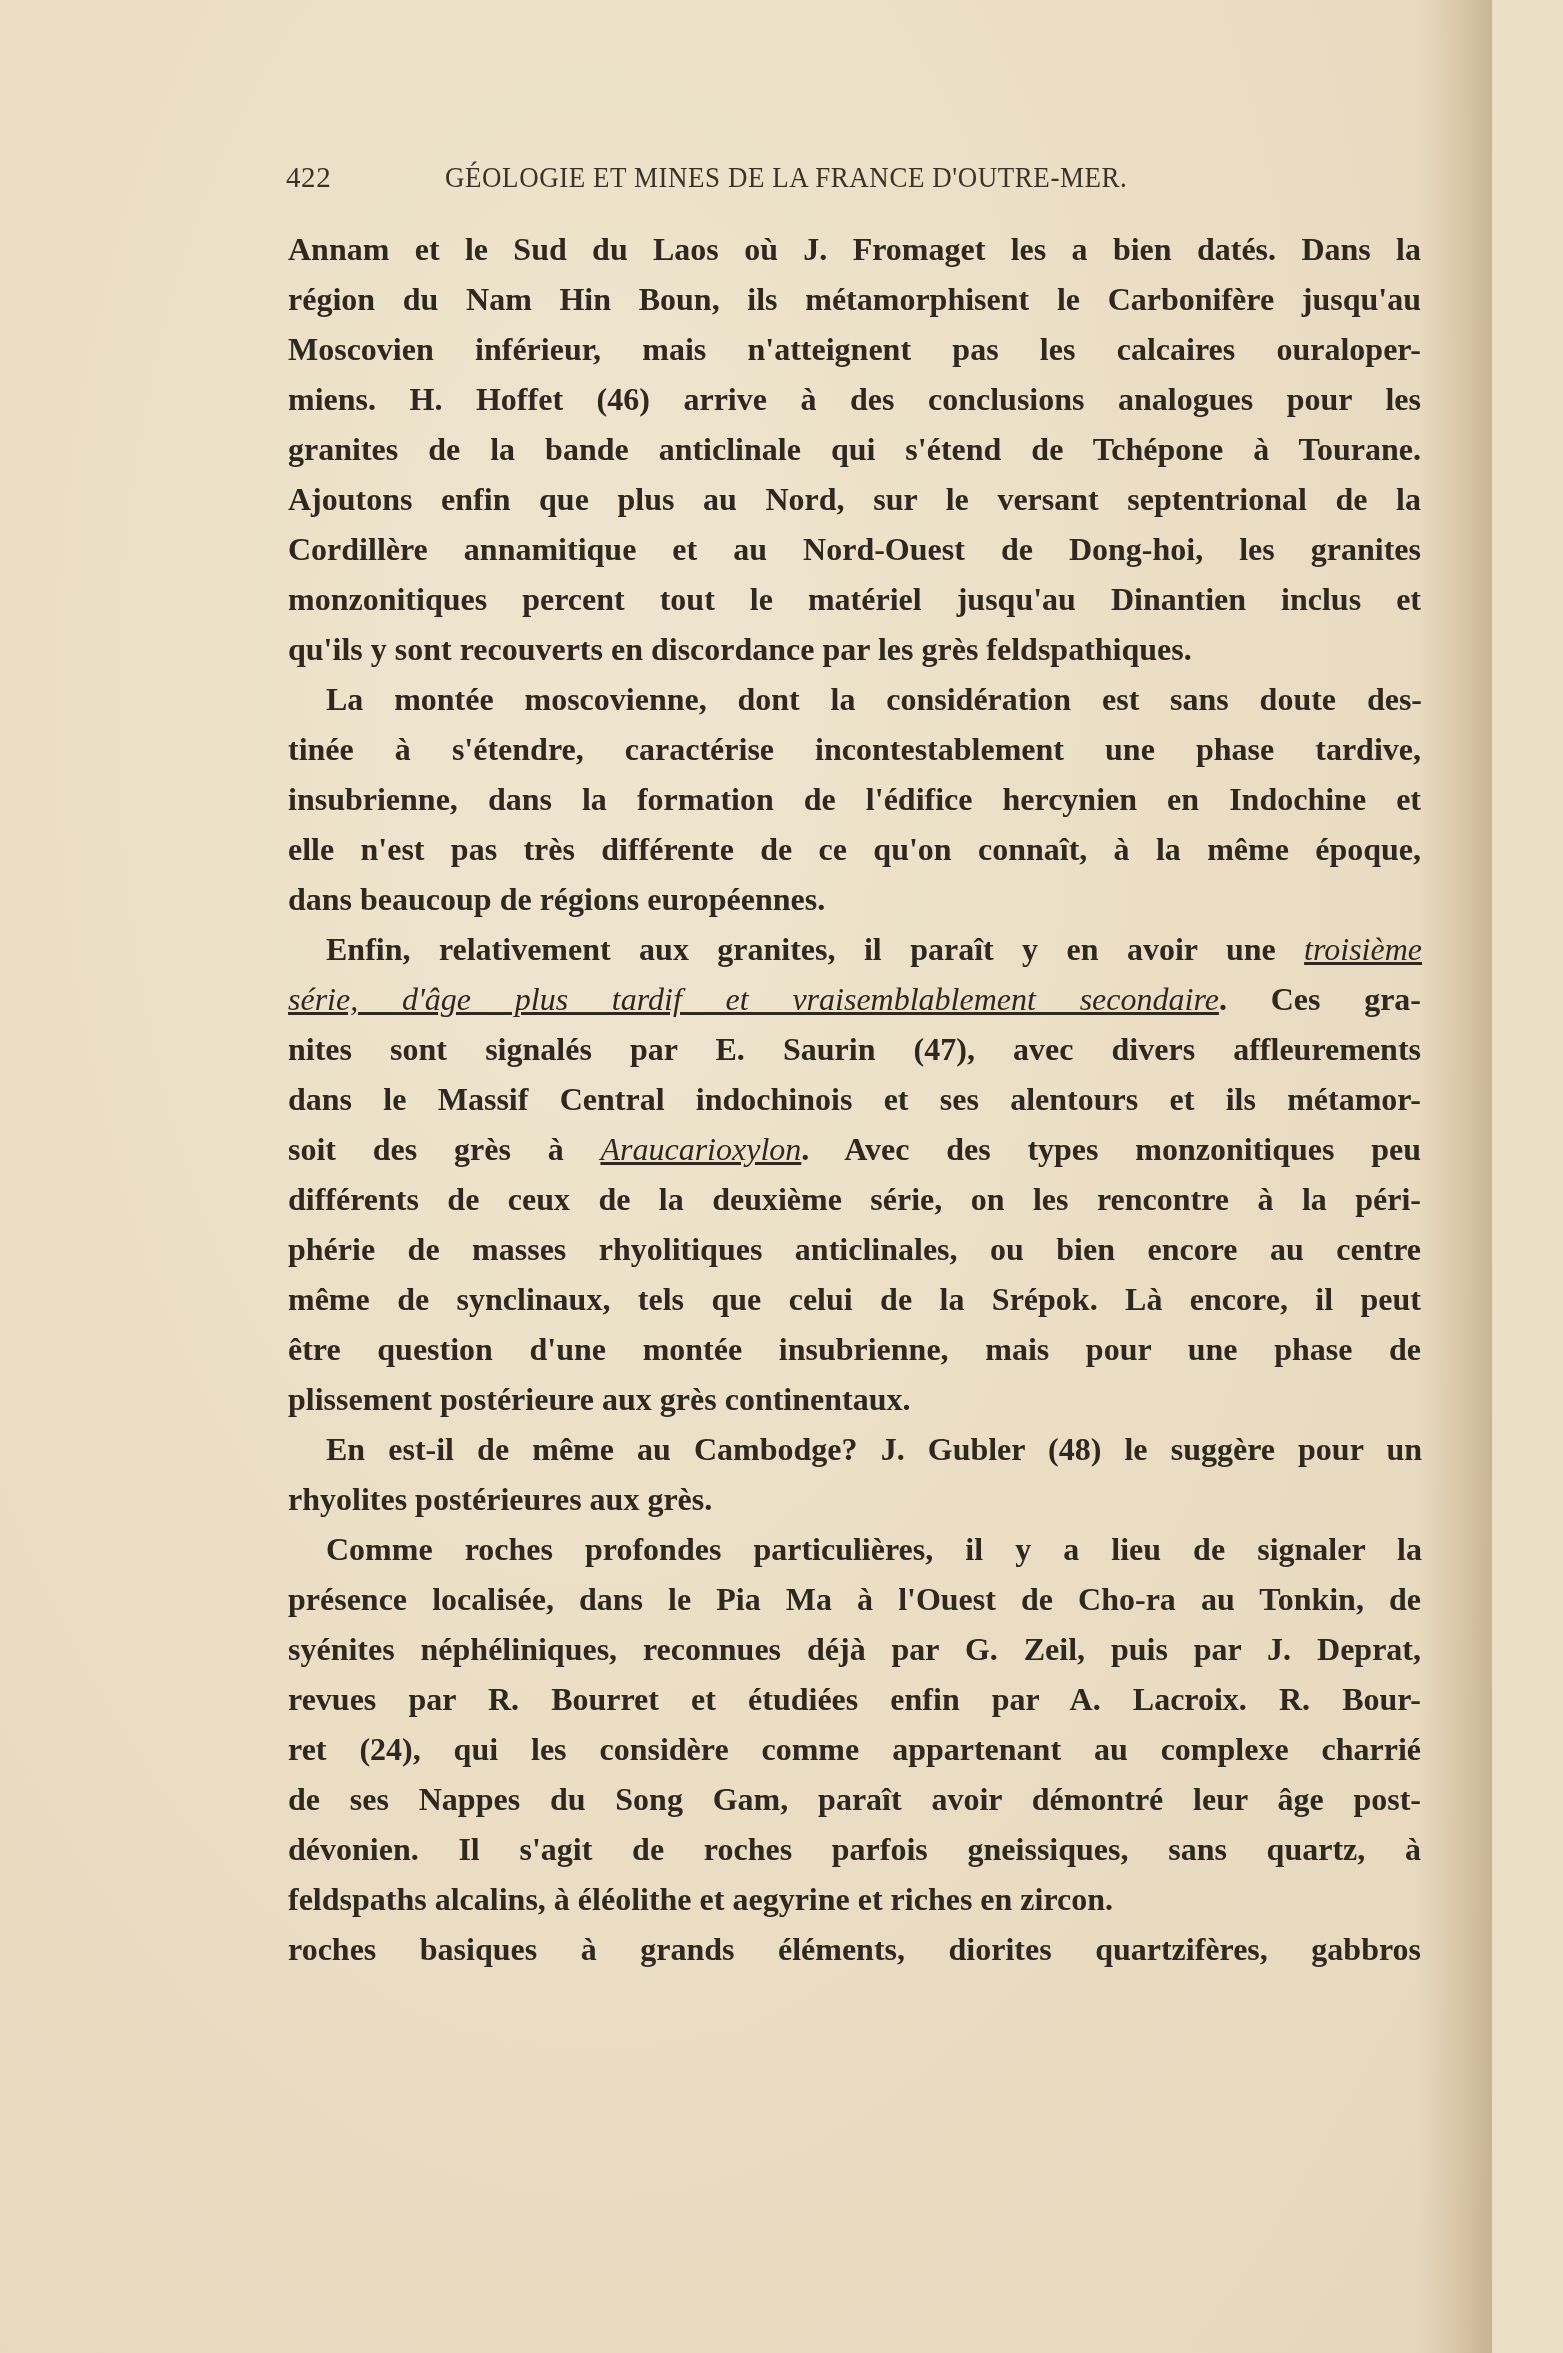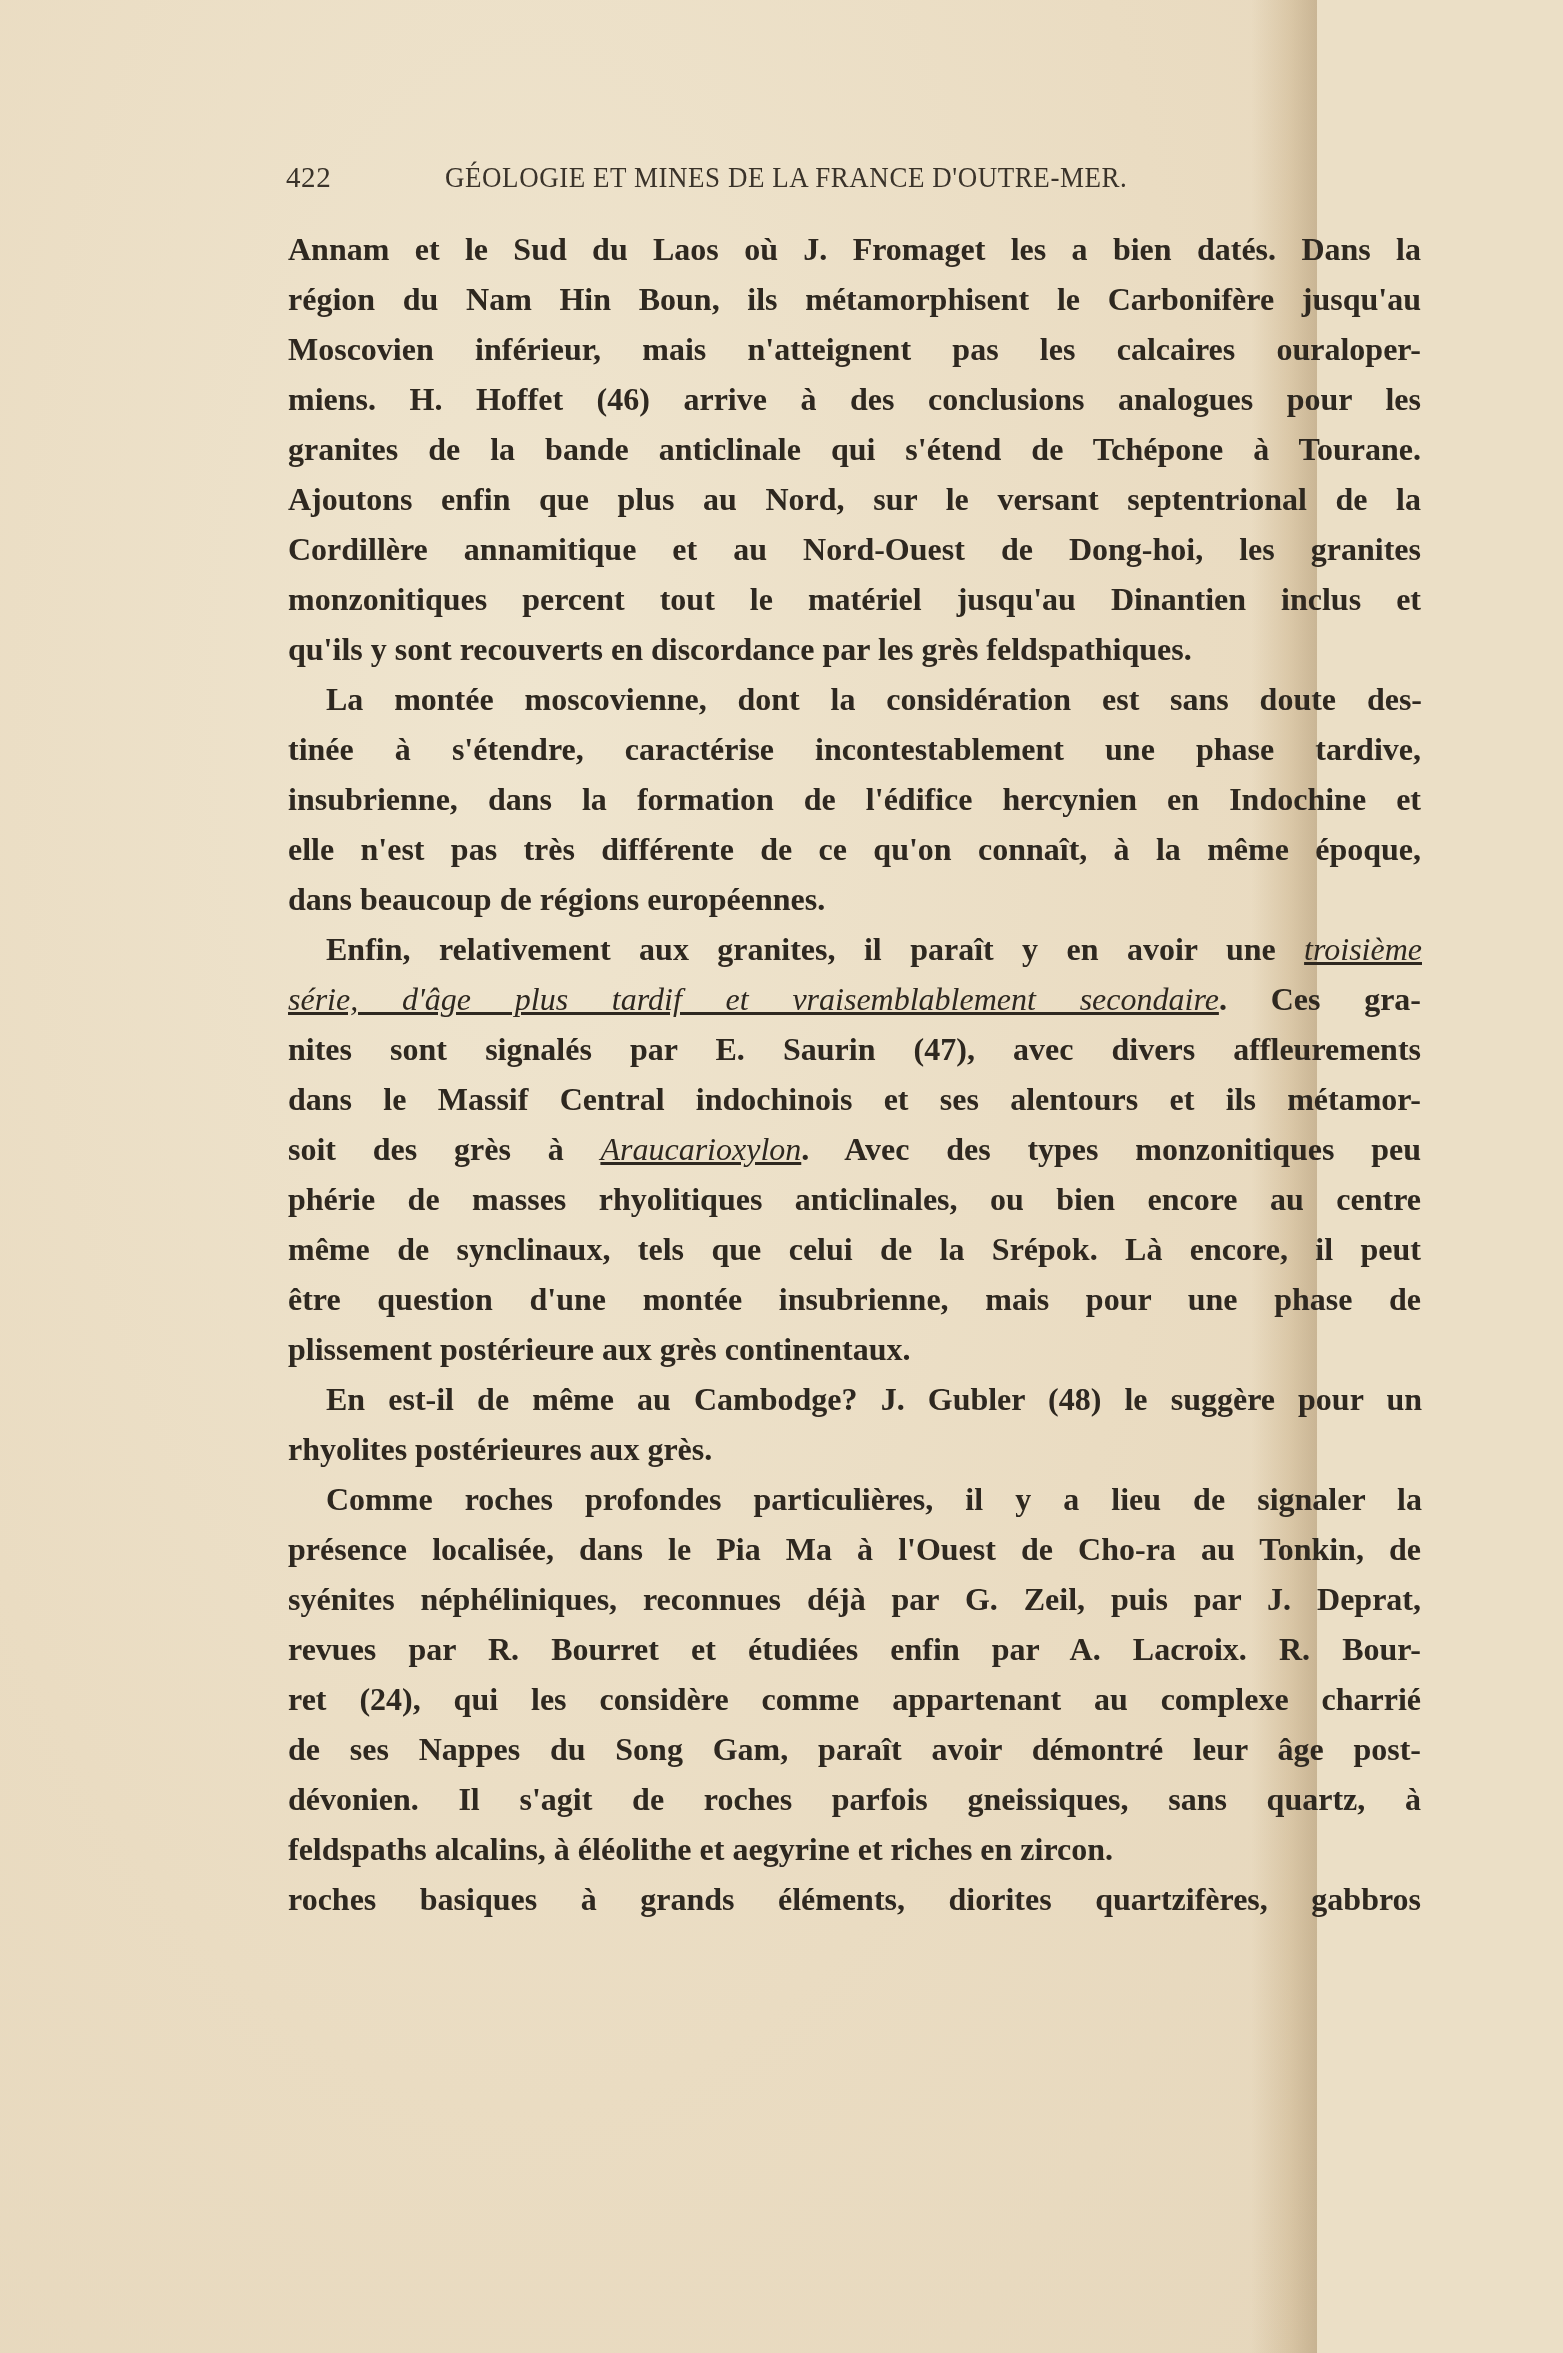--- a/index.html
+++ b/index.html
@@ -9,21 +9,21 @@
     body {
       width: 1564px;
       height: 2354px;
       overflow: hidden;
       background: #ebdfc6;
       position: relative;
     }
     .page {
       position: absolute;
       left: 0; top: 0;
-      width: 1317px;
+      width: 1492px;
       height: 2354px;
       background:
         linear-gradient(to right, rgba(0,0,0,0) 0%, rgba(0,0,0,0) 95%, rgba(150,110,50,0.18) 98%, rgba(120,85,35,0.28) 100%),
         radial-gradient(ellipse at 40% 30%, #efe5cf 0%, #eadcc2 60%, #e6d7bc 100%);
     }
     .running-head {
       position: absolute;
       left: 286px;
       top: 161px;
       width: 1001px;
@@ -99,20 +99,21 @@
       <span class="line indent"><span>La montée moscovienne, dont la considération est sans doute des-</span></span>
       <span class="line"><span>tinée à s'étendre, caractérise incontestablement une phase tardive,</span></span>
       <span class="line"><span>insubrienne, dans la formation de l'édifice hercynien en Indochine et</span></span>
       <span class="line"><span>elle n'est pas très différente de ce qu'on connaît, à la même époque,</span></span>
       <span class="line last"><span>dans beaucoup de régions européennes.</span></span>
       <span class="line indent"><span>Enfin, relativement aux granites, il paraît y en avoir une </span><span class="it">troisième</span></span>
       <span class="line"><span class="it">série, d'âge plus tardif et vraisemblablement secondaire</span><span>. Ces gra-</span></span>
       <span class="line"><span>nites sont signalés par E. Saurin (47), avec divers affleurements</span></span>
       <span class="line"><span>dans le Massif Central indochinois et ses alentours et ils métamor-</span></span>
       <span class="line"><span>soit des grès à </span><span class="it">Araucarioxylon</span><span>. Avec des types monzonitiques peu</span></span>
+      <span class="line"><span>différents de ceux de la deuxième série, on les rencontre à la péri-</span></span>
       <span class="line"><span>phérie de masses rhyolitiques anticlinales, ou bien encore au centre</span></span>
       <span class="line"><span>même de synclinaux, tels que celui de la Srépok. Là encore, il peut</span></span>
       <span class="line"><span>être question d'une montée insubrienne, mais pour une phase de</span></span>
       <span class="line last"><span>plissement postérieure aux grès continentaux.</span></span>
       <span class="line indent"><span>En est-il de même au Cambodge? J. Gubler (48) le suggère pour un</span></span>
       <span class="line last"><span>rhyolites postérieures aux grès.</span></span>
       <span class="line indent"><span>Comme roches profondes particulières, il y a lieu de signaler la</span></span>
       <span class="line"><span>présence localisée, dans le Pia Ma à l'Ouest de Cho-ra au Tonkin, de</span></span>
       <span class="line"><span>syénites néphéliniques, reconnues déjà par G. Zeil, puis par J. Deprat,</span></span>
       <span class="line"><span>revues par R. Bourret et étudiées enfin par A. Lacroix. R. Bour-</span></span>

